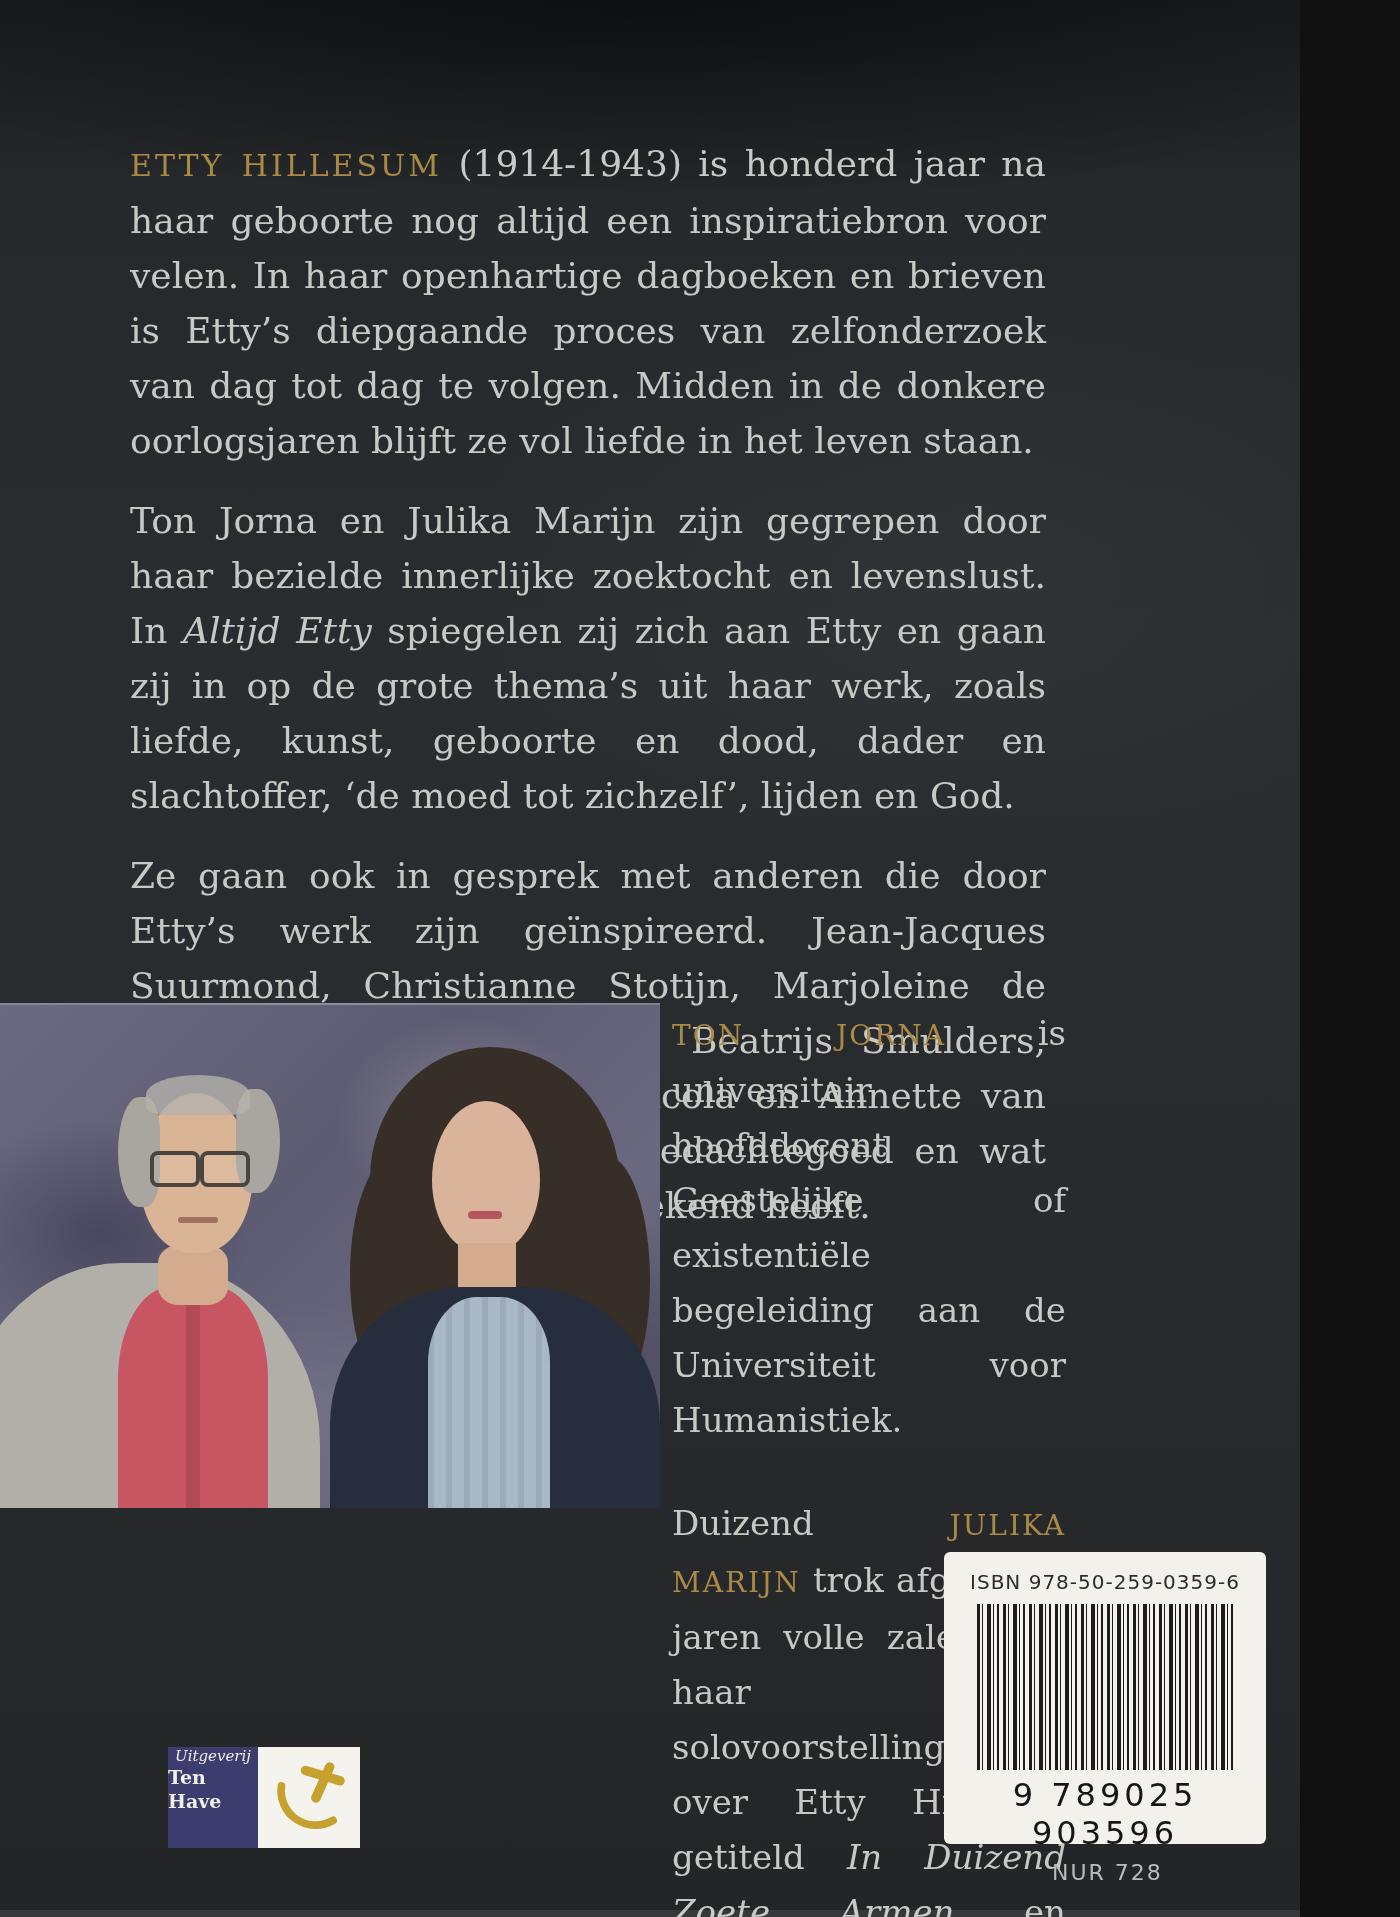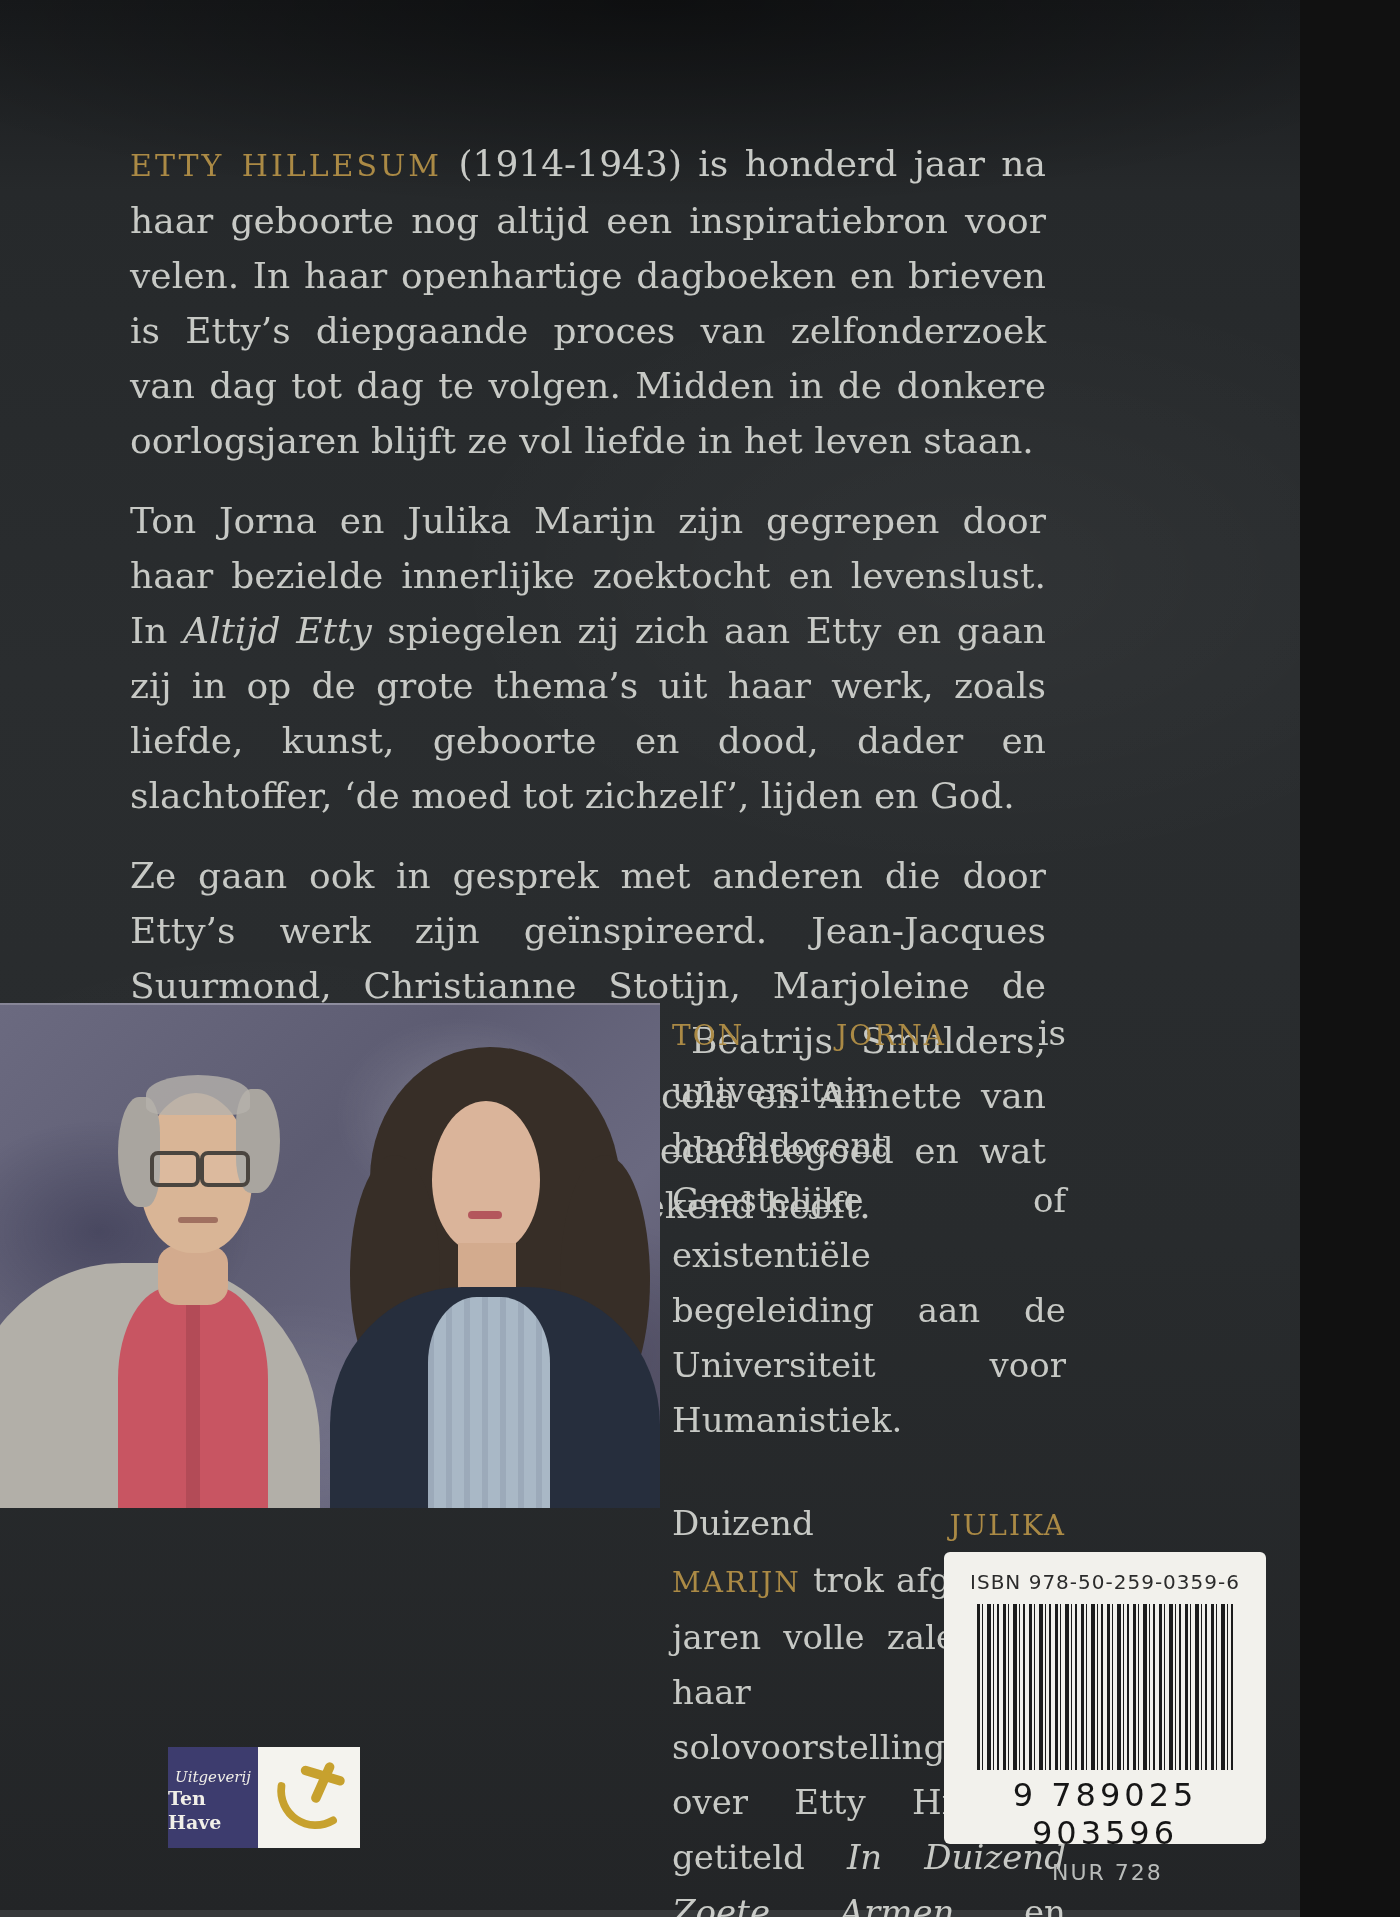--- a/index.html
+++ b/index.html
@@ -79,21 +79,21 @@
   .isbn{margin-top:18px;font-size:20px;letter-spacing:1px;}
   .bars{margin:10px auto 0;width:256px;height:166px;
     background:repeating-linear-gradient(90deg,
       #1c1c1c 0 3px,#f2f1ec 3px 5px,#1c1c1c 5px 6px,#f2f1ec 6px 10px,
       #1c1c1c 10px 14px,#f2f1ec 14px 16px,#1c1c1c 16px 17px,#f2f1ec 17px 20px,
       #1c1c1c 20px 22px,#f2f1ec 22px 26px);}
   .digits{margin-top:6px;font-size:32px;letter-spacing:4px;color:#161616;}
   
   .logo{position:absolute;left:168px;top:1747px;display:flex;}
   .logo-blue{width:90px;height:101px;background:#3d3c6e;color:#f1efe8;
-    display:flex;flex-direction:column;justify-content:flex-end;align-items:center;
+    display:flex;flex-direction:column;justify-content:flex-start;align-items:center;
     padding-bottom:14px;box-sizing:border-box;}
   .logo-blue .l1{font-style:italic;font-size:15px;line-height:18px;}
   .logo-blue .l2{font-weight:bold;font-size:19px;line-height:24px;}
   .logo-white{width:102px;height:101px;background:#f4f3ee;display:flex;
     align-items:center;justify-content:center;}
   
   .nur{position:absolute;left:1052px;top:1860px;font-family:"DejaVu Sans", sans-serif;
     font-size:22px;letter-spacing:2px;color:#b9bcba;}
 </style>
 </head>

